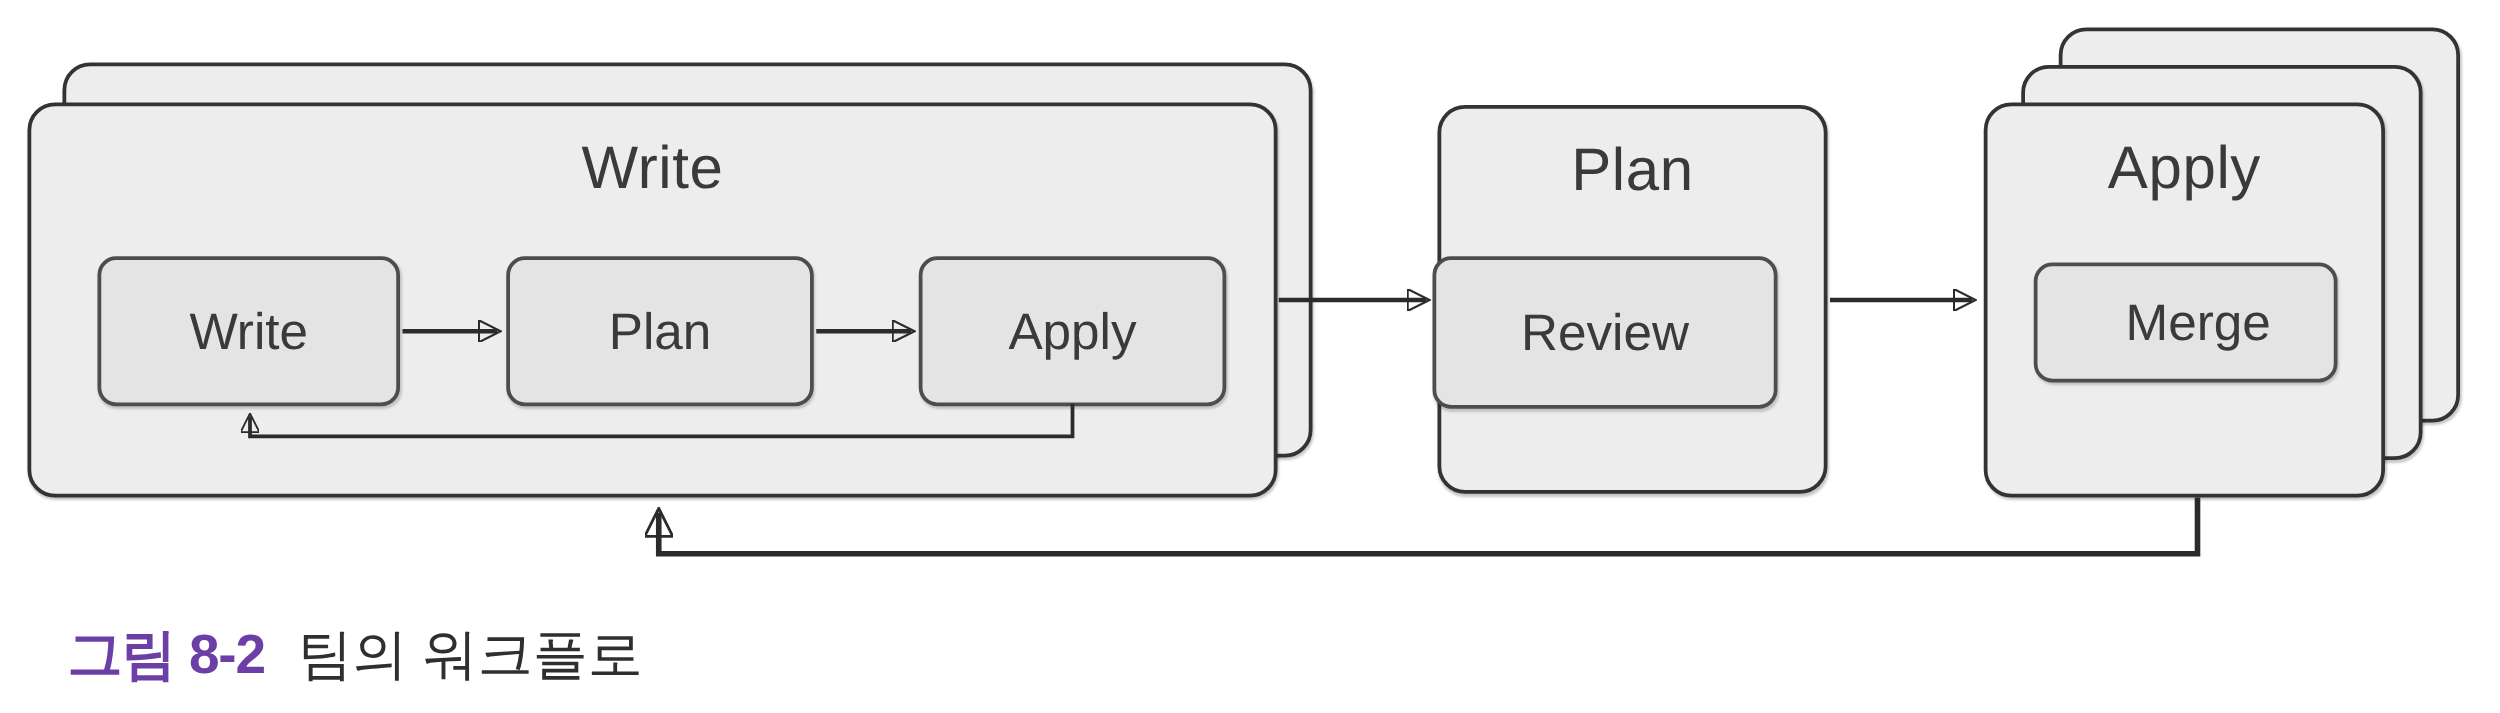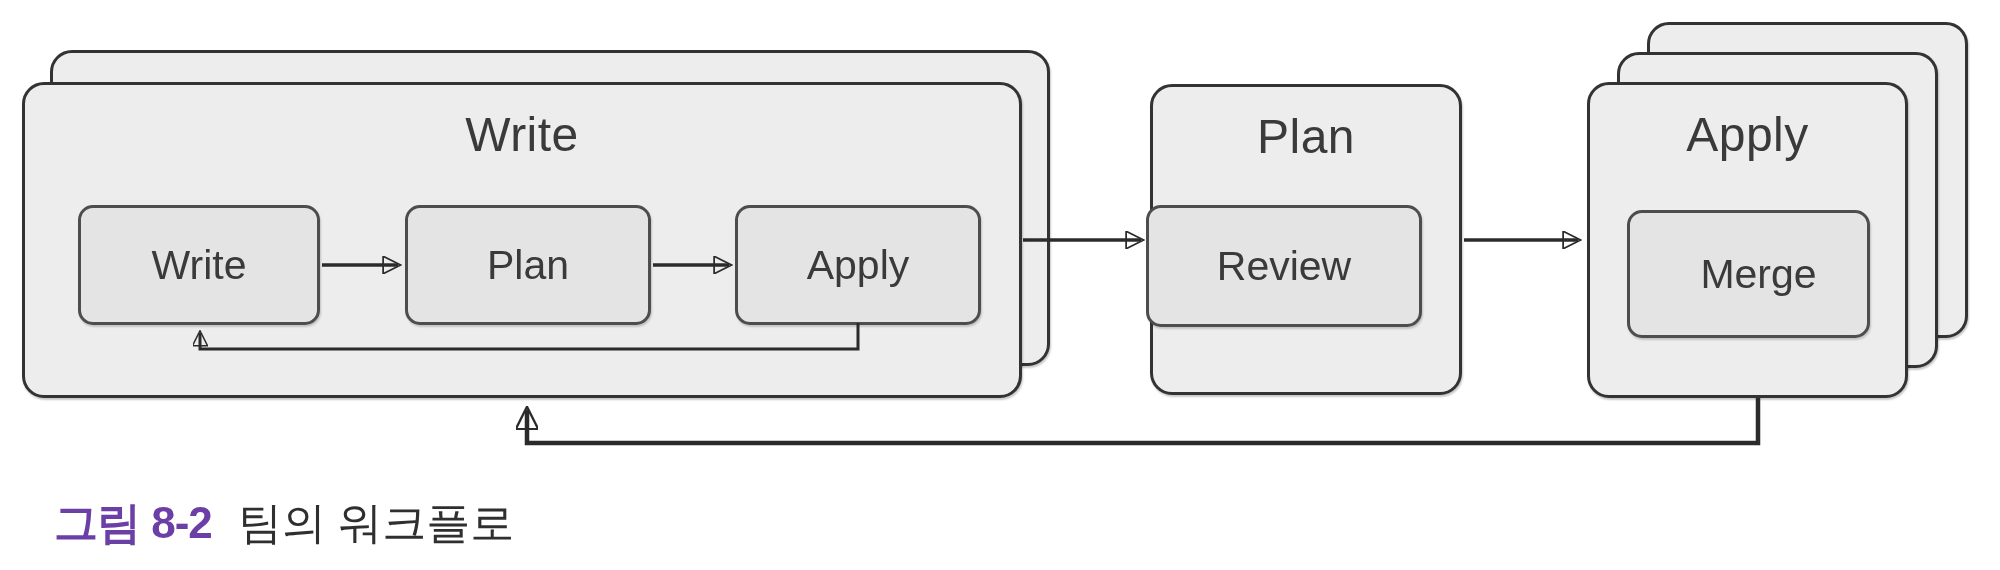--- a/index.html
+++ b/index.html
@@ -103,21 +103,21 @@
   <div class="card" style="left:1150px;top:84px;width:312px;height:311px;"></div>
   <div class="stage-title" style="left:1150px;top:102px;width:312px;">Plan</div>
   <div class="node" style="left:1130px;top:205px;width:276px;height:122px;margin-left:16px;">
     <span>Review</span>
   </div>
 
   <div class="card" style="left:1647px;top:22px;width:321px;height:316px;"></div>
   <div class="card" style="left:1617px;top:52px;width:321px;height:316px;"></div>
   <div class="card" style="left:1587px;top:82px;width:321px;height:316px;"></div>
   <div class="stage-title" style="left:1587px;top:100px;width:321px;">Apply</div>
-  <div class="node" style="left:1627px;top:210px;width:243px;height:128px;padding-left:20px;">
+  <div class="node" style="left:1627px;top:210px;width:243px;height:96px;padding-left:20px;">
     <span>Merge</span>
   </div>
 
   <svg class="connectors" width="2000" height="570" viewBox="0 0 2000 570">
     <defs>
       <marker id="arrowhead" viewBox="0 0 10 10" refX="8.5" refY="5" markerWidth="5.5" markerHeight="5" orient="auto">
         <path d="M 0 0 L 10 5 L 0 10 z" fill="#2b2b2b" stroke="none"></path>
       </marker>
     </defs>
     <path class="flow" d="M 322 265 H 398" marker-end="url(#arrowhead)"></path>

